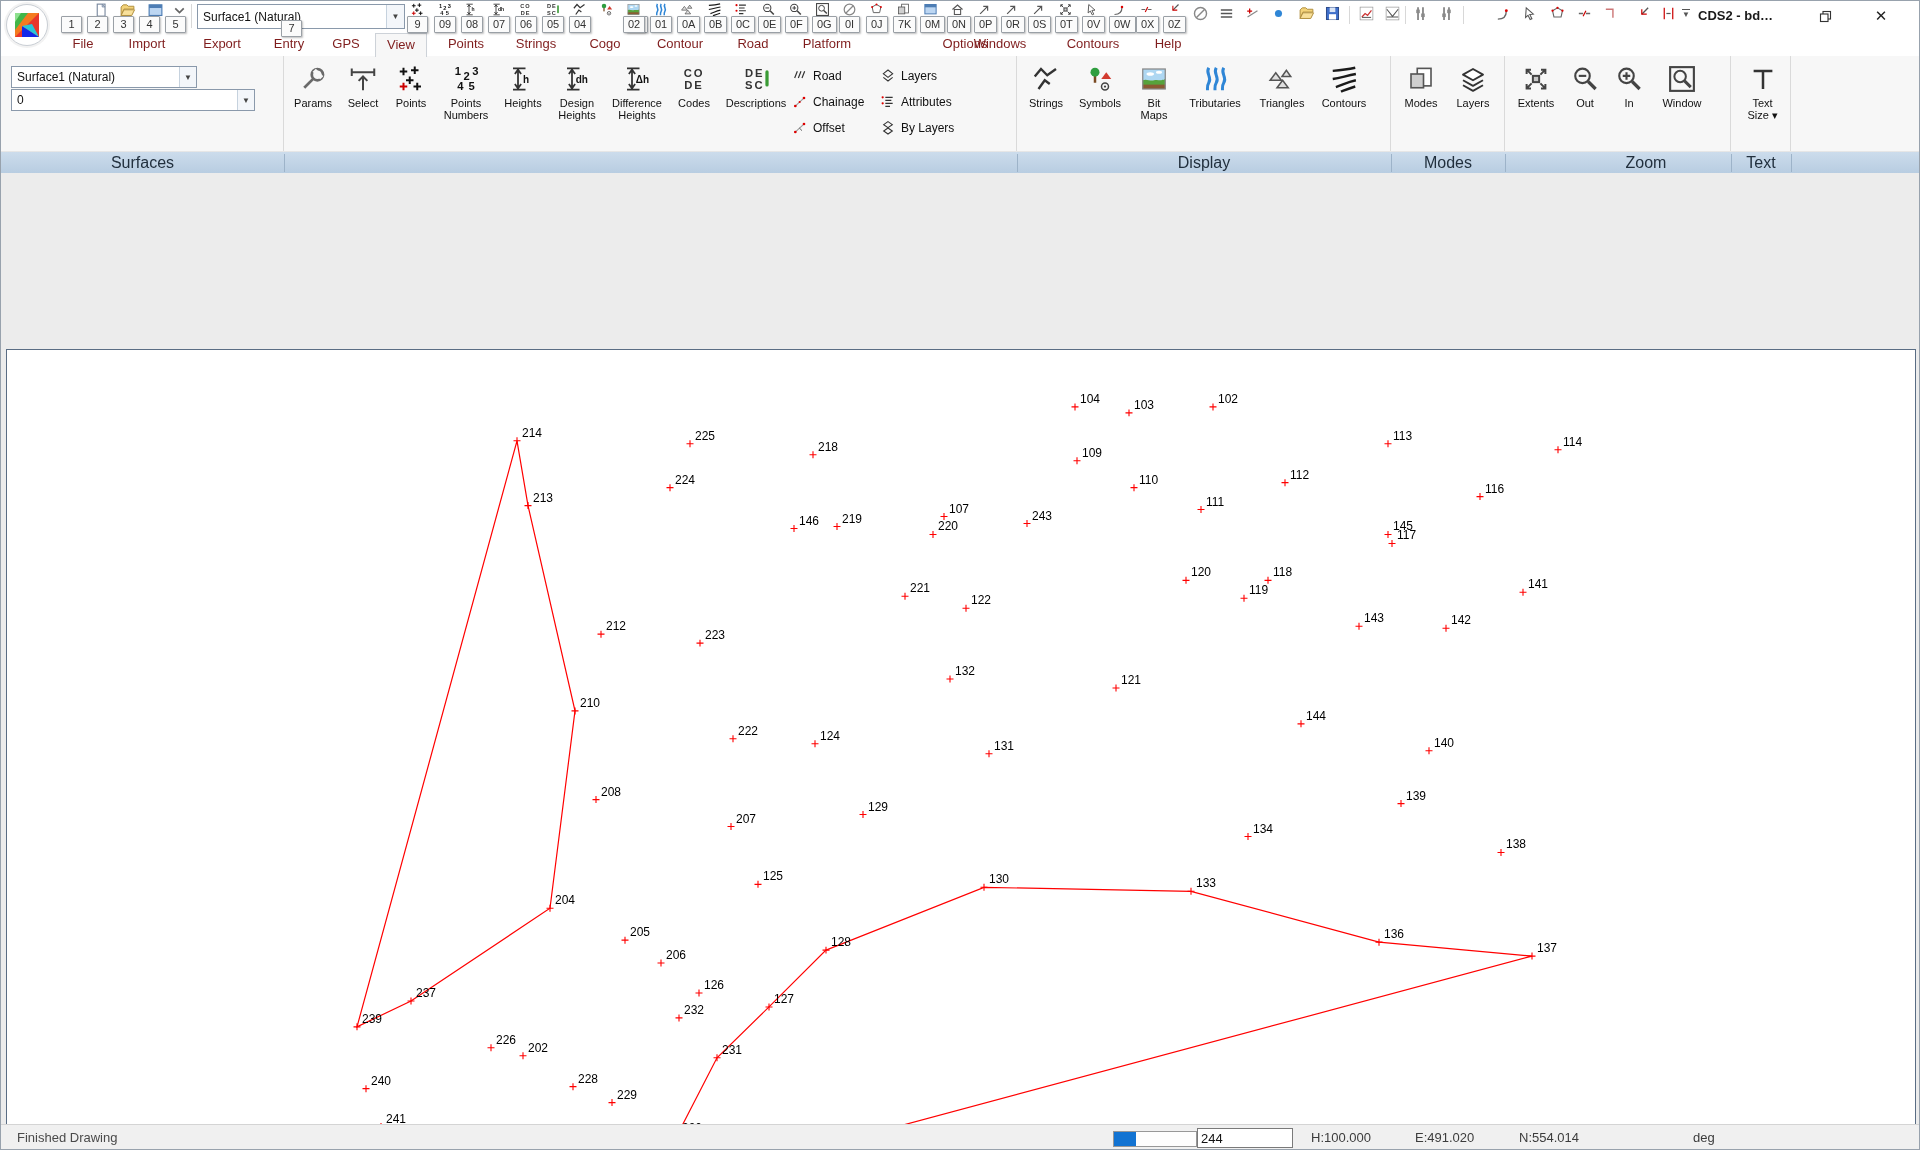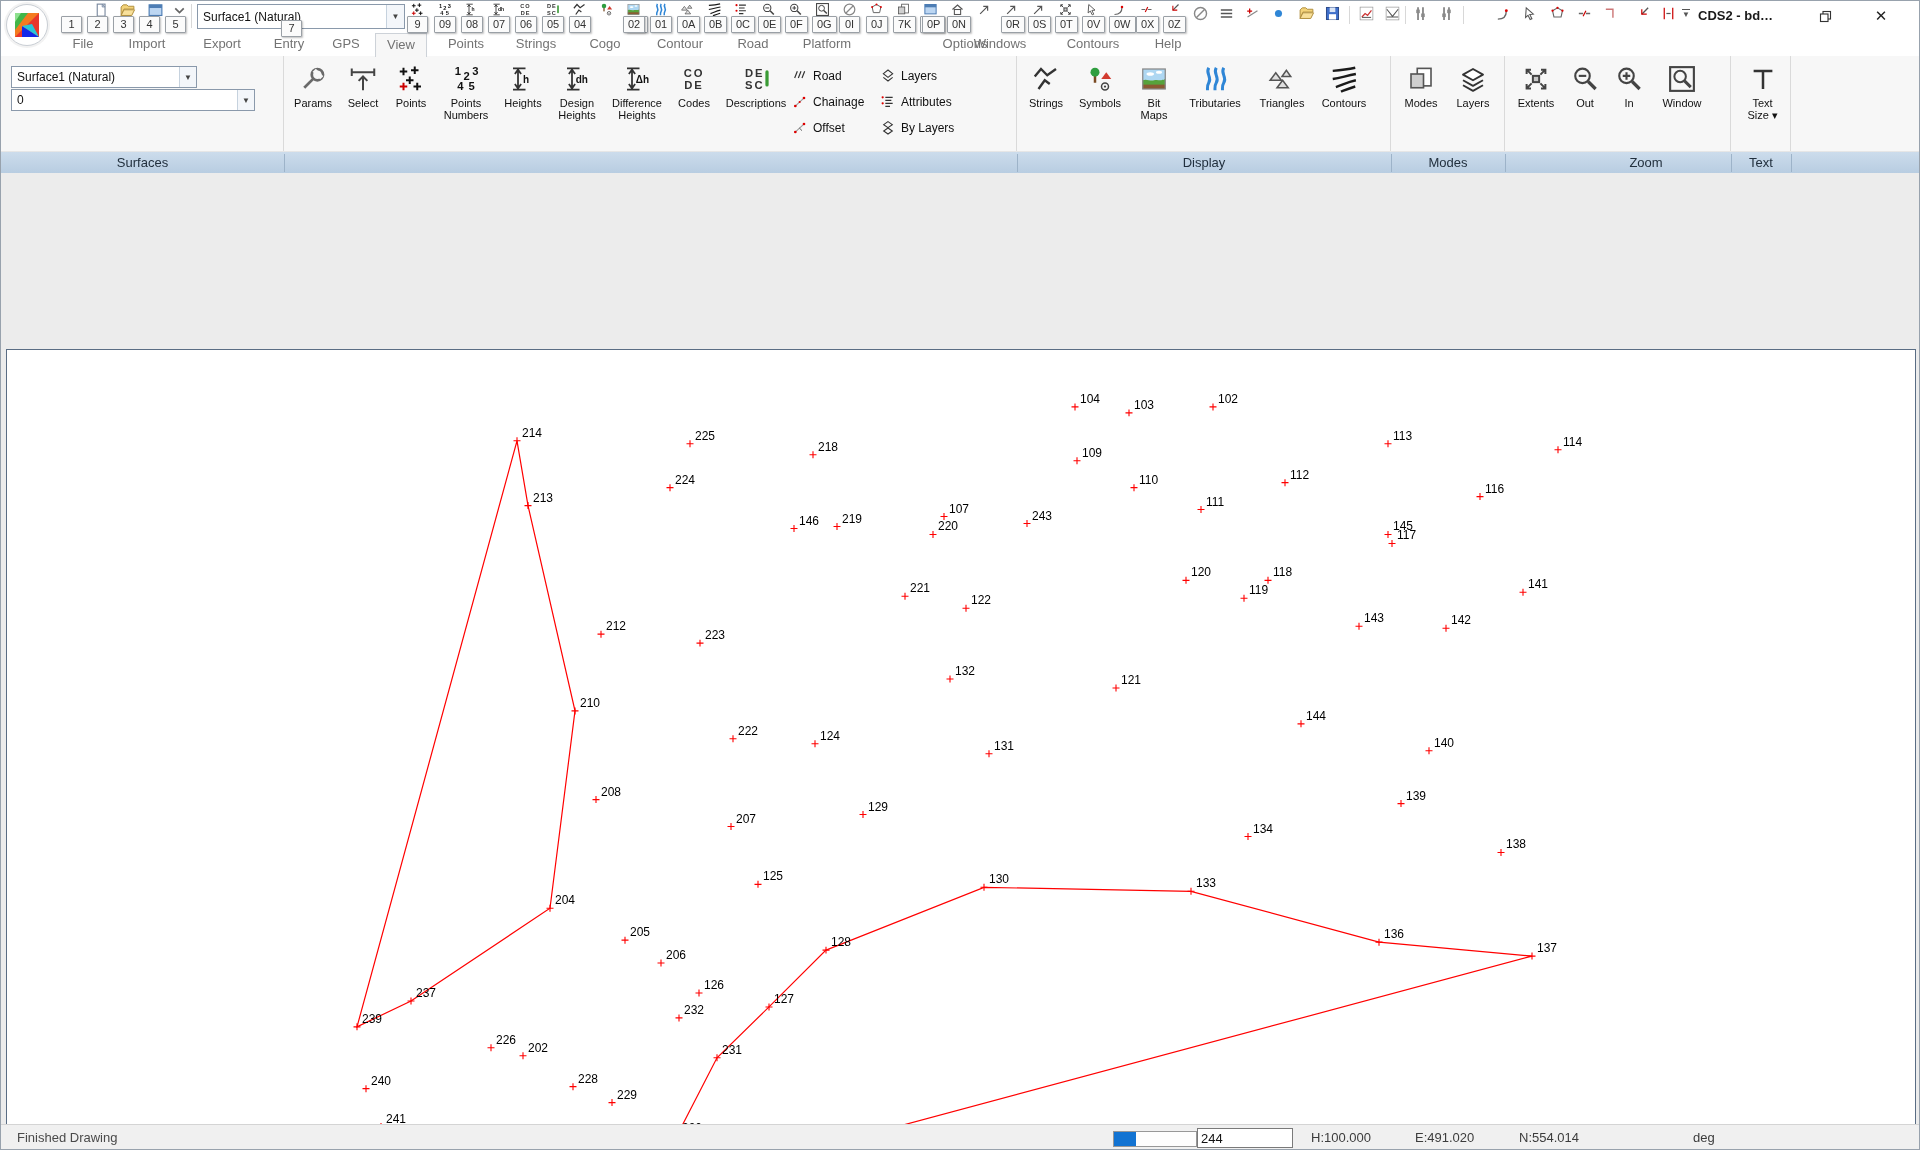--- a/index.html
+++ b/index.html
@@ -21,42 +21,42 @@
   .qcombo .cv{flex:1;padding-left:5px;}
   .qcombo .ca{width:17px;align-self:stretch;border-left:1px solid #c6d2de;display:flex;
               align-items:center;justify-content:center;font-size:8px;color:#444;background:#f3f6fa;}
   .qat-chevron{position:absolute;left:1681px;top:8px;font-size:8px;color:#555;border-top:1.5px solid #555;
                padding-top:1px;line-height:8px;}
   .main-title{position:absolute;left:1697px;top:7px;font-size:13px;font-weight:bold;color:#1a1a1a;}
   .mwin-btn{position:absolute;top:5px;width:24px;height:20px;display:flex;align-items:center;
             justify-content:center;color:#222;}
   
   .tabrow{position:absolute;left:0;top:32px;width:100%;height:23px;background:#fff;z-index:20;}
-  .tab{position:absolute;top:0;height:22px;line-height:22px;font-size:13px;color:#737373;
+  .tab{position:absolute;top:0;height:22px;line-height:22px;font-size:13px;color:#7f1d1d;
        padding:0 11px;transform:translateX(-50%);white-space:nowrap;}
   .tab.sel{background:#f7f7f7;border:1px solid #cdd2d8;border-bottom:none;height:23px;}
   
   .ribbon{position:absolute;left:0;top:55px;width:100%;height:95px;background:#f7f7f7;}
   .rgroup{position:absolute;top:0;height:95px;border-right:1px solid #dadada;box-sizing:border-box;}
   .rbtns{display:flex;align-items:flex-start;height:95px;padding-left:4px;}
   .rbtn{display:flex;flex-direction:column;align-items:center;padding-top:5px;cursor:default;}
   .rbtn .ric{height:36px;display:flex;align-items:center;justify-content:center;}
   .rbtn .rlab{font-size:11px;line-height:12px;color:#111;text-align:center;white-space:nowrap;}
   .rtoggles{display:flex;flex-direction:column;justify-content:flex-start;padding-top:7px;}
   .trow{display:flex;align-items:center;height:26px;font-size:12px;color:#111;white-space:nowrap;}
   .trow .tic{width:17px;height:17px;margin-right:4px;}
   .combo{position:absolute;height:20px;background:#fff;border:1px solid #8a99ab;font-size:12px;
          color:#111;display:flex;align-items:center;}
   .combo .cv{flex:1;padding-left:5px;}
   .combo .ca{width:16px;align-self:stretch;border-left:1px solid #c6d2de;display:flex;align-items:center;
              justify-content:center;font-size:8px;color:#444;background:#f3f6fa;}
   
   .grouplabels{position:absolute;left:0;top:150px;width:100%;height:22px;
                background:linear-gradient(#ccdcec,#b7cce1);border-top:1px solid #e6e6e6;}
-  .glabel{position:absolute;top:0;height:22px;line-height:22px;font-size:13px;color:#22303e;text-align:center;}
+  .glabel{position:absolute;top:0;height:22px;line-height:22px;font-size:16px;color:#22303e;text-align:center;}
   .gsep{position:absolute;top:2px;bottom:2px;width:1px;background:#9db3c9;}
   
   .workspace{position:absolute;left:0;top:172px;width:100%;height:951px;background:#ececec;}
   .doc{position:absolute;left:5px;top:176px;width:1910px;height:944px;background:#fff;
        border:1px solid #5a6d84;box-sizing:border-box;}
   .doctitle{position:absolute;left:0;top:0;right:0;height:27px;
             background:linear-gradient(#d3e1f3,#a9c4e2);border-bottom:1px solid #7e9cbd;
             display:flex;align-items:center;padding:0 6px;font-size:13px;color:#111;}
   .doctitle .dicon{width:17px;height:17px;margin-right:5px;}
   .docbtns{position:absolute;right:38px;top:8px;display:flex;gap:4px;}
@@ -277,21 +277,21 @@
           </svg>
         </span><span class="keytip" style="left:919px">0M</span><span class="qicon" style="left:949px">
           <svg width="15" height="15" viewBox="0 0 24 24">
             <path d="M4 12l8-7 8 7" fill="none" stroke="#555" stroke-width="1.9"></path>
             <rect x="7" y="12" width="10" height="8" fill="none" stroke="#555" stroke-width="1.7"></rect>
           </svg>
         </span><span class="keytip" style="left:946px">0N</span><span class="qicon" style="left:976px">
           <svg width="15" height="15" viewBox="0 0 24 24">
             <path d="M5 19L17 7M17 14V7h-7" fill="none" stroke="#555" stroke-width="1.9"></path>
           </svg>
-        </span><span class="keytip" style="left:921px">0P</span><span class="qicon" style="left:1003px">
+        </span><span class="keytip" style="left:973px">0P</span><span class="qicon" style="left:1003px">
           <svg width="15" height="15" viewBox="0 0 24 24">
             <path d="M5 19L17 7M17 14V7h-7" fill="none" stroke="#555" stroke-width="1.9"></path>
           </svg>
         </span><span class="keytip" style="left:1000px">0R</span><span class="qicon" style="left:1030px">
           <svg width="15" height="15" viewBox="0 0 24 24">
             <path d="M5 19L17 7M17 14V7h-7" fill="none" stroke="#555" stroke-width="1.9"></path>
           </svg>
         </span><span class="keytip" style="left:1027px">0S</span><span class="qicon" style="left:1057px">
           <svg width="15" height="15" viewBox="0 0 24 24">
             <g stroke="#444" stroke-width="1.6" fill="none">

